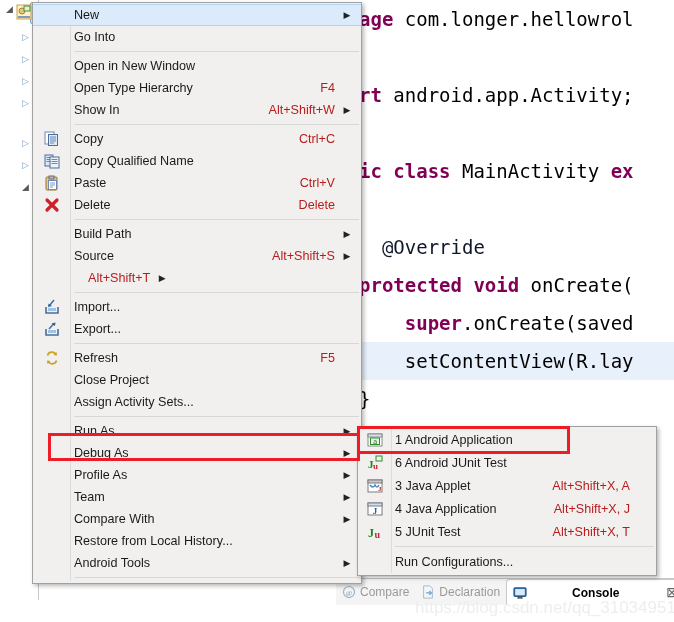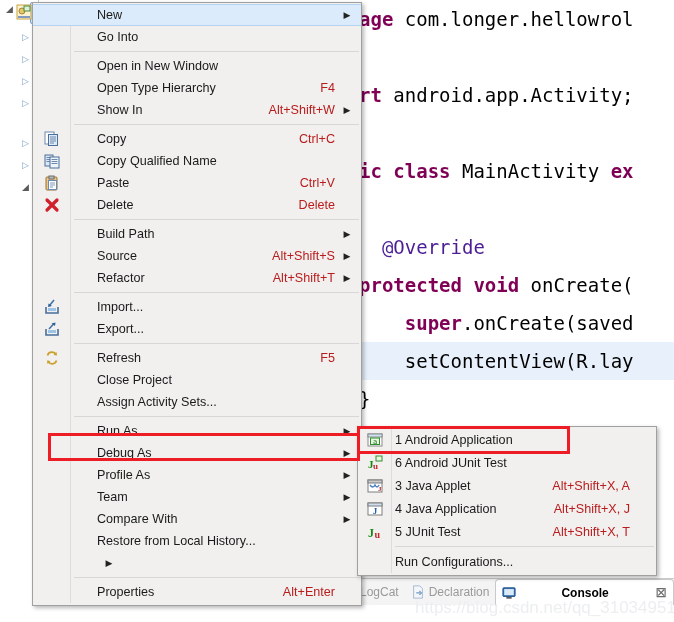--- a/index.html
+++ b/index.html
@@ -34,21 +34,21 @@
   }
   .code-line {
     height: 38px;
     line-height: 38px;
     padding-left: 4px;
     white-space: pre;
     color: #000000;
   }
   .code-line.hl { background: #e8f0fb; }
   .kw   { color: #7f0055; font-weight: bold; }
-  .ann  { color: #4c1d95; }
+  .ann  { color: #0f172a; }
   .plain{ color: #000000; }
 
   
   #editor-gutter {
     position: absolute;
     left: 355px; top: 0;
     width: 5px; height: 578px;
     background: #f2f2f2;
     border-right: 1px solid #d8d8d8;
   }
@@ -153,21 +153,21 @@
     position: absolute;
     left: 37px; top: 1px;
     width: 1px; bottom: 2px;
     background: #dcdcdc;
   }
   .mi {
     position: relative;
     display: flex;
     align-items: center;
     height: 22px;
-    padding-left: 64px;
+    padding-left: 41px;
     padding-right: 8px;
     cursor: default;
     white-space: nowrap;
   }
   .mi .mlabel { flex: 1; }
   .mi .maccel {
     color: #b91c1c;
     margin-left: 14px;
     text-align: right;
   }
@@ -258,21 +258,21 @@
   <div id="code-pane"><div class="code-line"><span class="kw">age </span><span class="plain">com.longer.hellowrol</span></div><div class="code-line"><span class="plain"></span></div><div class="code-line"><span class="kw">rt </span><span class="plain">android.app.Activity;</span></div><div class="code-line"><span class="plain"></span></div><div class="code-line"><span class="kw">ic class </span><span class="plain">MainActivity </span><span class="kw">ex</span></div><div class="code-line"><span class="plain"></span></div><div class="code-line"><span class="ann">  @Override</span></div><div class="code-line"><span class="kw">protected void </span><span class="plain">onCreate(</span></div><div class="code-line"><span class="plain">    </span><span class="kw">super</span><span class="plain">.onCreate(saved</span></div><div class="code-line hl"><span class="plain">    setContentView(R.lay</span></div><div class="code-line"><span class="plain">}</span></div></div>
 </div>
 
 <div id="bottom-tabs-fill"></div>
 <div id="bottom-tabs">
     <div class="vtab">
       <span class="tico"><svg viewBox="0 0 16 16" width="14" height="14">
           <circle cx="8" cy="8" r="6.3" fill="none" stroke="#9bb4cc" stroke-width="1.4"></circle>
           <text x="8" y="11.5" font-size="8" text-anchor="middle" fill="#7f99b2" font-family="serif">@</text>
         </svg></span>
-      <span>LogCat</span>
+      <span>Compare</span>
     </div>
     <div class="vtab">
       <span class="tico"><svg viewBox="0 0 16 16" width="14" height="14">
           <path d="M3 1 h7 l3 3 v11 h-10 z" fill="#f4f7fa" stroke="#9bb4cc"></path>
           <path d="M6 9 h5" stroke="#6f99c4" stroke-width="1.4"></path>
           <path d="M9.5 6.8 L12 9 L9.5 11.2" fill="none" stroke="#6f99c4" stroke-width="1.2"></path>
         </svg></span>
       <span>Declaration</span>
     </div>
     <div class="vtab active">
@@ -386,21 +386,20 @@
     <div class="mi">
       <span class="mlabel">Build Path</span>
       <span class="marrow">▶</span>
     </div>
     <div class="mi">
       <span class="mlabel">Source</span>
       <span class="maccel">Alt+Shift+S</span>
       <span class="marrow">▶</span>
     </div>
     <div class="mi">
-      <span class="mlabel">Refactor</span>
       <span class="maccel">Alt+Shift+T</span>
       <span class="marrow">▶</span>
     </div>
     <div class="msep"></div>
     <div class="mi">
       <span class="micon">
         <svg class="ico-svg" viewBox="0 0 16 16">
           <path d="M2 8 V14 H14 V8" fill="none" stroke="#4a6f9b" stroke-width="1.6"></path>
           <rect x="4" y="9" width="8" height="3" fill="#9dc3e6"></rect>
           <path d="M10 1 L5.5 6.5" stroke="#3c6ea5" stroke-width="1.5"></path>
@@ -465,28 +464,24 @@
     </div>
     <div class="mi">
       <span class="mlabel">Compare With</span>
       <span class="marrow">▶</span>
     </div>
     <div class="mi">
       <span class="mlabel">Restore from Local History...</span>
       <span class="marrow empty">▶</span>
     </div>
     <div class="mi">
-      <span class="marrow">▶</span>
-    </div>
-    <div class="msep"></div>
-    <div class="mi">
-      <span class="mlabel">Properties</span>
-      <span class="maccel">Alt+Enter</span>
-      <span class="marrow empty">▶</span>
-    </div>
+      <span class="mlabel">Android Tools</span>
+      <span class="marrow">▶</span>
+    </div>
+    <div class="msep"></div>
   </div>
 
 <div id="run-as-submenu">
   <div class="menu-gutter-line"></div>
 <div class="mi">
       <span class="micon">
         <svg class="ico-svg" viewBox="0 0 16 16">
           <rect x="1" y="2" width="14" height="12" fill="#fff" stroke="#8a8a8a"></rect>
           <rect x="1" y="2" width="14" height="3" fill="#cfe3f5" stroke="#8a8a8a"></rect>
           <rect x="3.5" y="6" width="9" height="6.5" fill="#e9f6e1" stroke="#2f8f2f"></rect>

